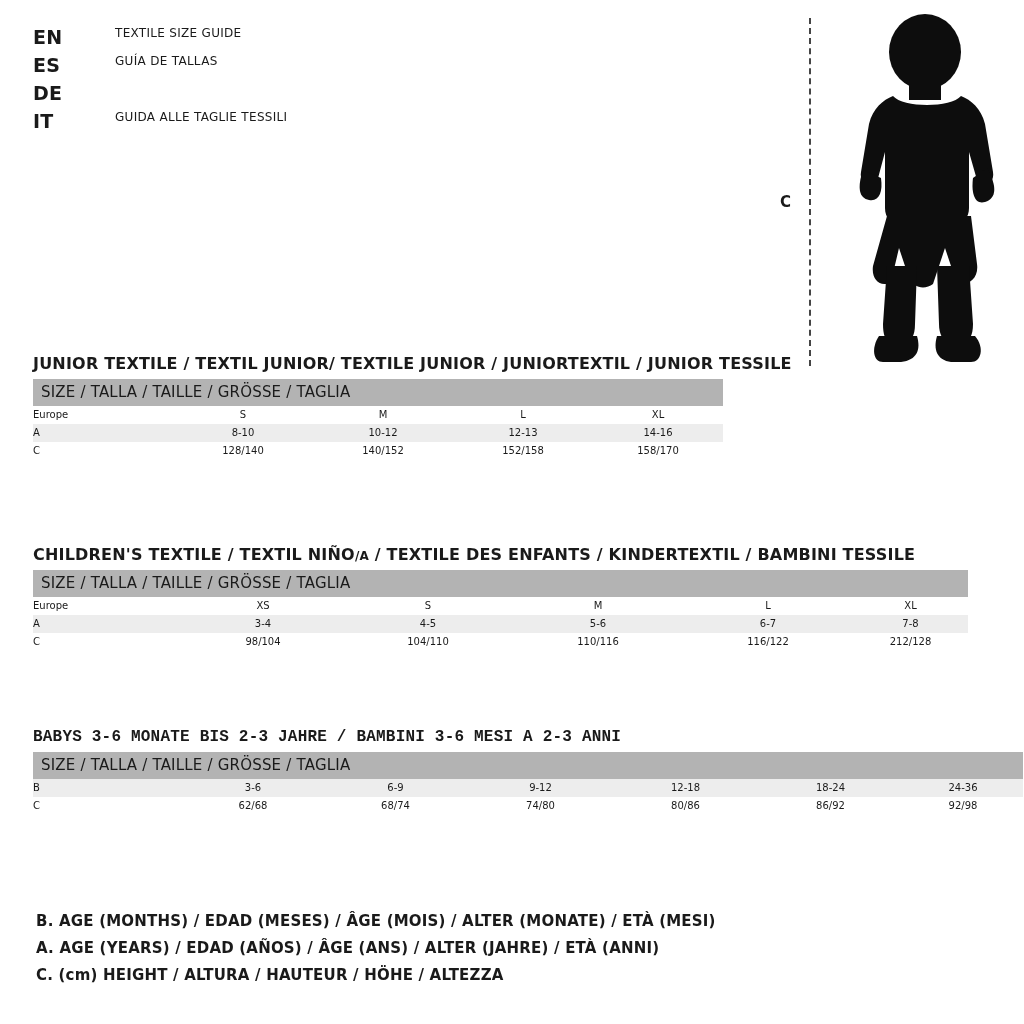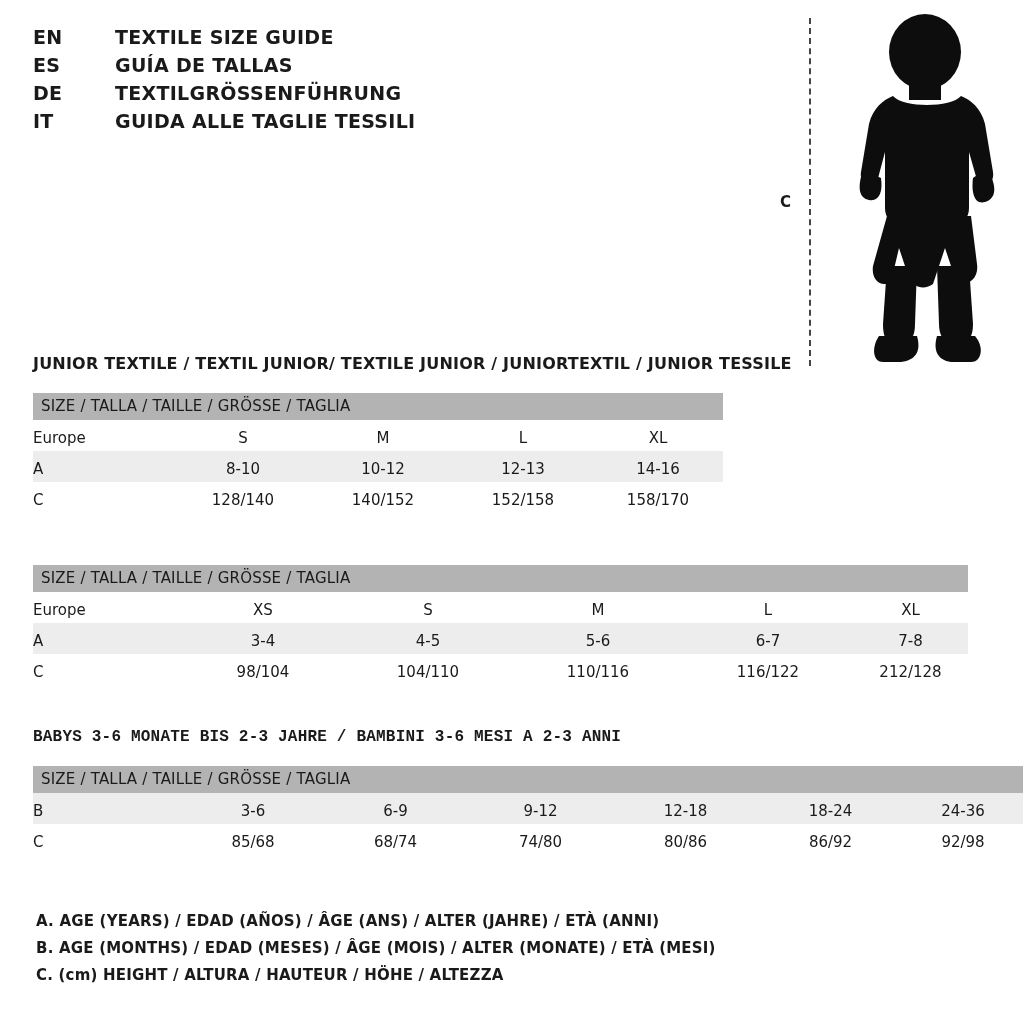--- a/index.html
+++ b/index.html
@@ -32,22 +32,22 @@
   }
   .lang-code {
     width: 70px;
     flex: 0 0 70px;
     font-size: 19px;
     font-weight: bold;
     letter-spacing: 0.3px;
     color: #1a1a1a;
   }
   .title-text {
-    font-size: 19px;
-    font-weight: bold;
+    font-size: 12px;
+    font-weight: normal;
     letter-spacing: 0.3px;
     color: #1a1a1a;
     white-space: nowrap;
   }
 
   
   #figure {
     position: absolute;
     left: 770px;
     top: 8px;
@@ -88,22 +88,22 @@
     vertical-align: baseline;
   }
 
   
   table.size-table {
     border-collapse: collapse;
     width: 100%;
     table-layout: fixed;
   }
   table.size-table td {
-    font-size: 15px;
-    padding: 9px 0 4px 0;
+    font-size: 10px;
+    padding: 3px 0 4px 0;
     color: #1a1a1a;
     white-space: nowrap;
   }
   tr.head-row td {
     background: #b3b3b3;
     font-size: 15px;
     font-weight: normal;
     padding: 4px 0 5px 8px;
     letter-spacing: 0.2px;
   }
@@ -129,37 +129,36 @@
     letter-spacing: 0.2px;
     margin-bottom: 9px;
     color: #1a1a1a;
     white-space: nowrap;
   }
 
   
   #junior-block { position: absolute; left: 33px; top: 354px; width: 690px; }
   #children-block { position: absolute; left: 33px; top: 545px; width: 935px; }
   #babies-block { position: absolute; left: 33px; top: 722px; width: 990px; }
-  .block-table-wrap { margin-top: 20px; }
+  .block-table-wrap { margin-top: 6px; }
 </style>
 </head>
 <body>
 
 <div id="header">
   <div class="title-row">
     <span class="lang-code">EN</span>
     <span class="title-text">TEXTILE SIZE GUIDE</span>
   </div>
   <div class="title-row">
     <span class="lang-code">ES</span>
     <span class="title-text">GUÍA DE TALLAS</span>
   </div>
   <div class="title-row">
     <span class="lang-code">DE</span>
-    <span class="title-text">TEXTILGRÖSSENFÜHRUNG</span>
   </div>
   <div class="title-row">
     <span class="lang-code">IT</span>
     <span class="title-text">GUIDA ALLE TAGLIE TESSILI</span>
   </div>
 </div>
 
 <div id="figure">
   <span class="c-label">C</span>
   <div class="dash-line"></div>
@@ -223,20 +222,23 @@
         <td class="val">140/152</td>
         <td class="val">152/158</td>
         <td class="val">158/170</td>
       </tr>
     </tbody>
       </table>
   </div>
 </div>
 
 <div id="children-block">
+  <div class="section-head">
+    <span>CHILDREN'S TEXTILE / TEXTIL NIÑO</span><span class="sub">/A</span><span> / TEXTILE DES ENFANTS / KINDERTEXTIL / BAMBINI TESSILE</span>
+  </div>
   <div class="block-table-wrap">
     <table class="size-table">
       <colgroup>
         <col style="width:150px">
         <col style="width:160px">
         <col style="width:170px">
         <col style="width:170px">
         <col style="width:170px">
         <col style="width:115px">
       </colgroup>
@@ -294,29 +296,29 @@
         <td class="rowlabel">B</td>
         <td class="val">3-6</td>
         <td class="val">6-9</td>
         <td class="val">9-12</td>
         <td class="val">12-18</td>
         <td class="val">18-24</td>
         <td class="val">24-36</td>
       </tr>
       <tr class="plain-row">
         <td class="rowlabel">C</td>
-        <td class="val">85/68</td>
+        <td class="val">62/68</td>
         <td class="val">68/74</td>
         <td class="val">74/80</td>
         <td class="val">80/86</td>
         <td class="val">86/92</td>
         <td class="val">92/98</td>
       </tr>
     </tbody>
       </table>
   </div>
 </div>
 
 <div id="legend">
+  <div>B. AGE (MONTHS) / EDAD (MESES) / ÂGE (MOIS) / ALTER (MONATE) / ETÀ (MESI)</div>
   <div>A. AGE (YEARS) / EDAD (AÑOS) / ÂGE (ANS) / ALTER (JAHRE) / ETÀ (ANNI)</div>
-  <div>B. AGE (MONTHS) / EDAD (MESES) / ÂGE (MOIS) / ALTER (MONATE) / ETÀ (MESI)</div>
   <div>C. (cm) HEIGHT / ALTURA / HAUTEUR / HÖHE / ALTEZZA</div>
 </div>
 
 </body></html>

